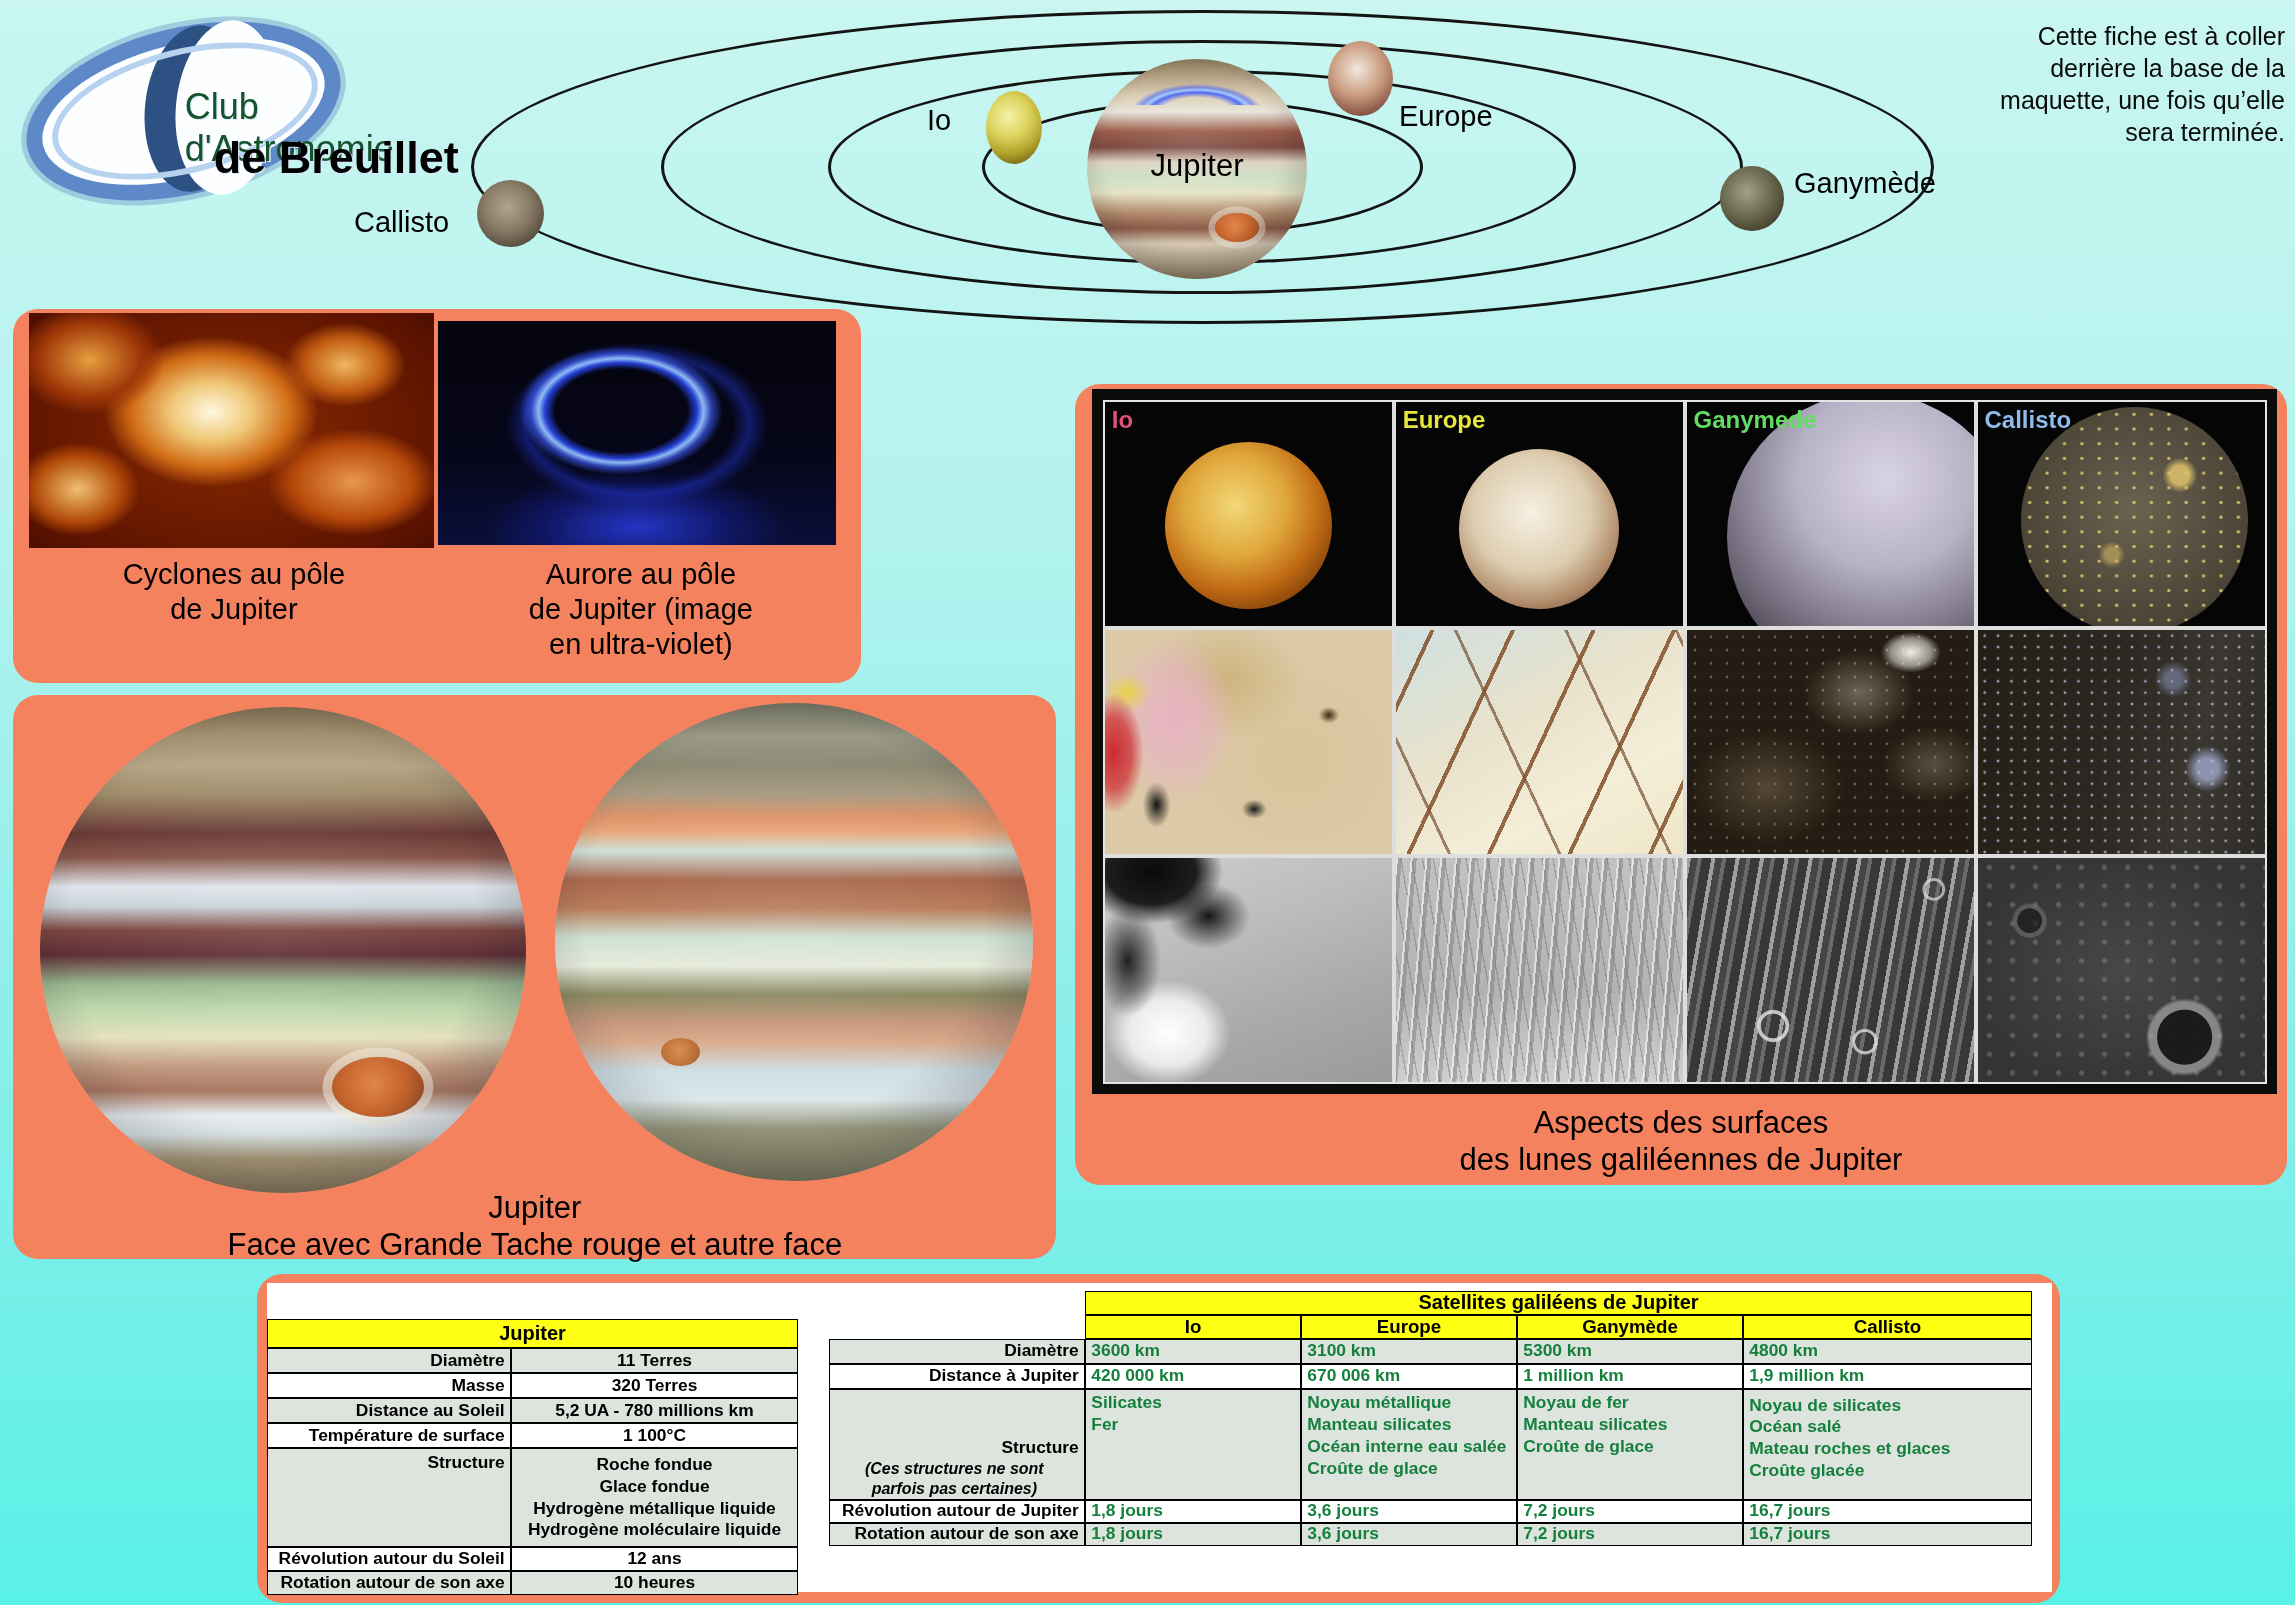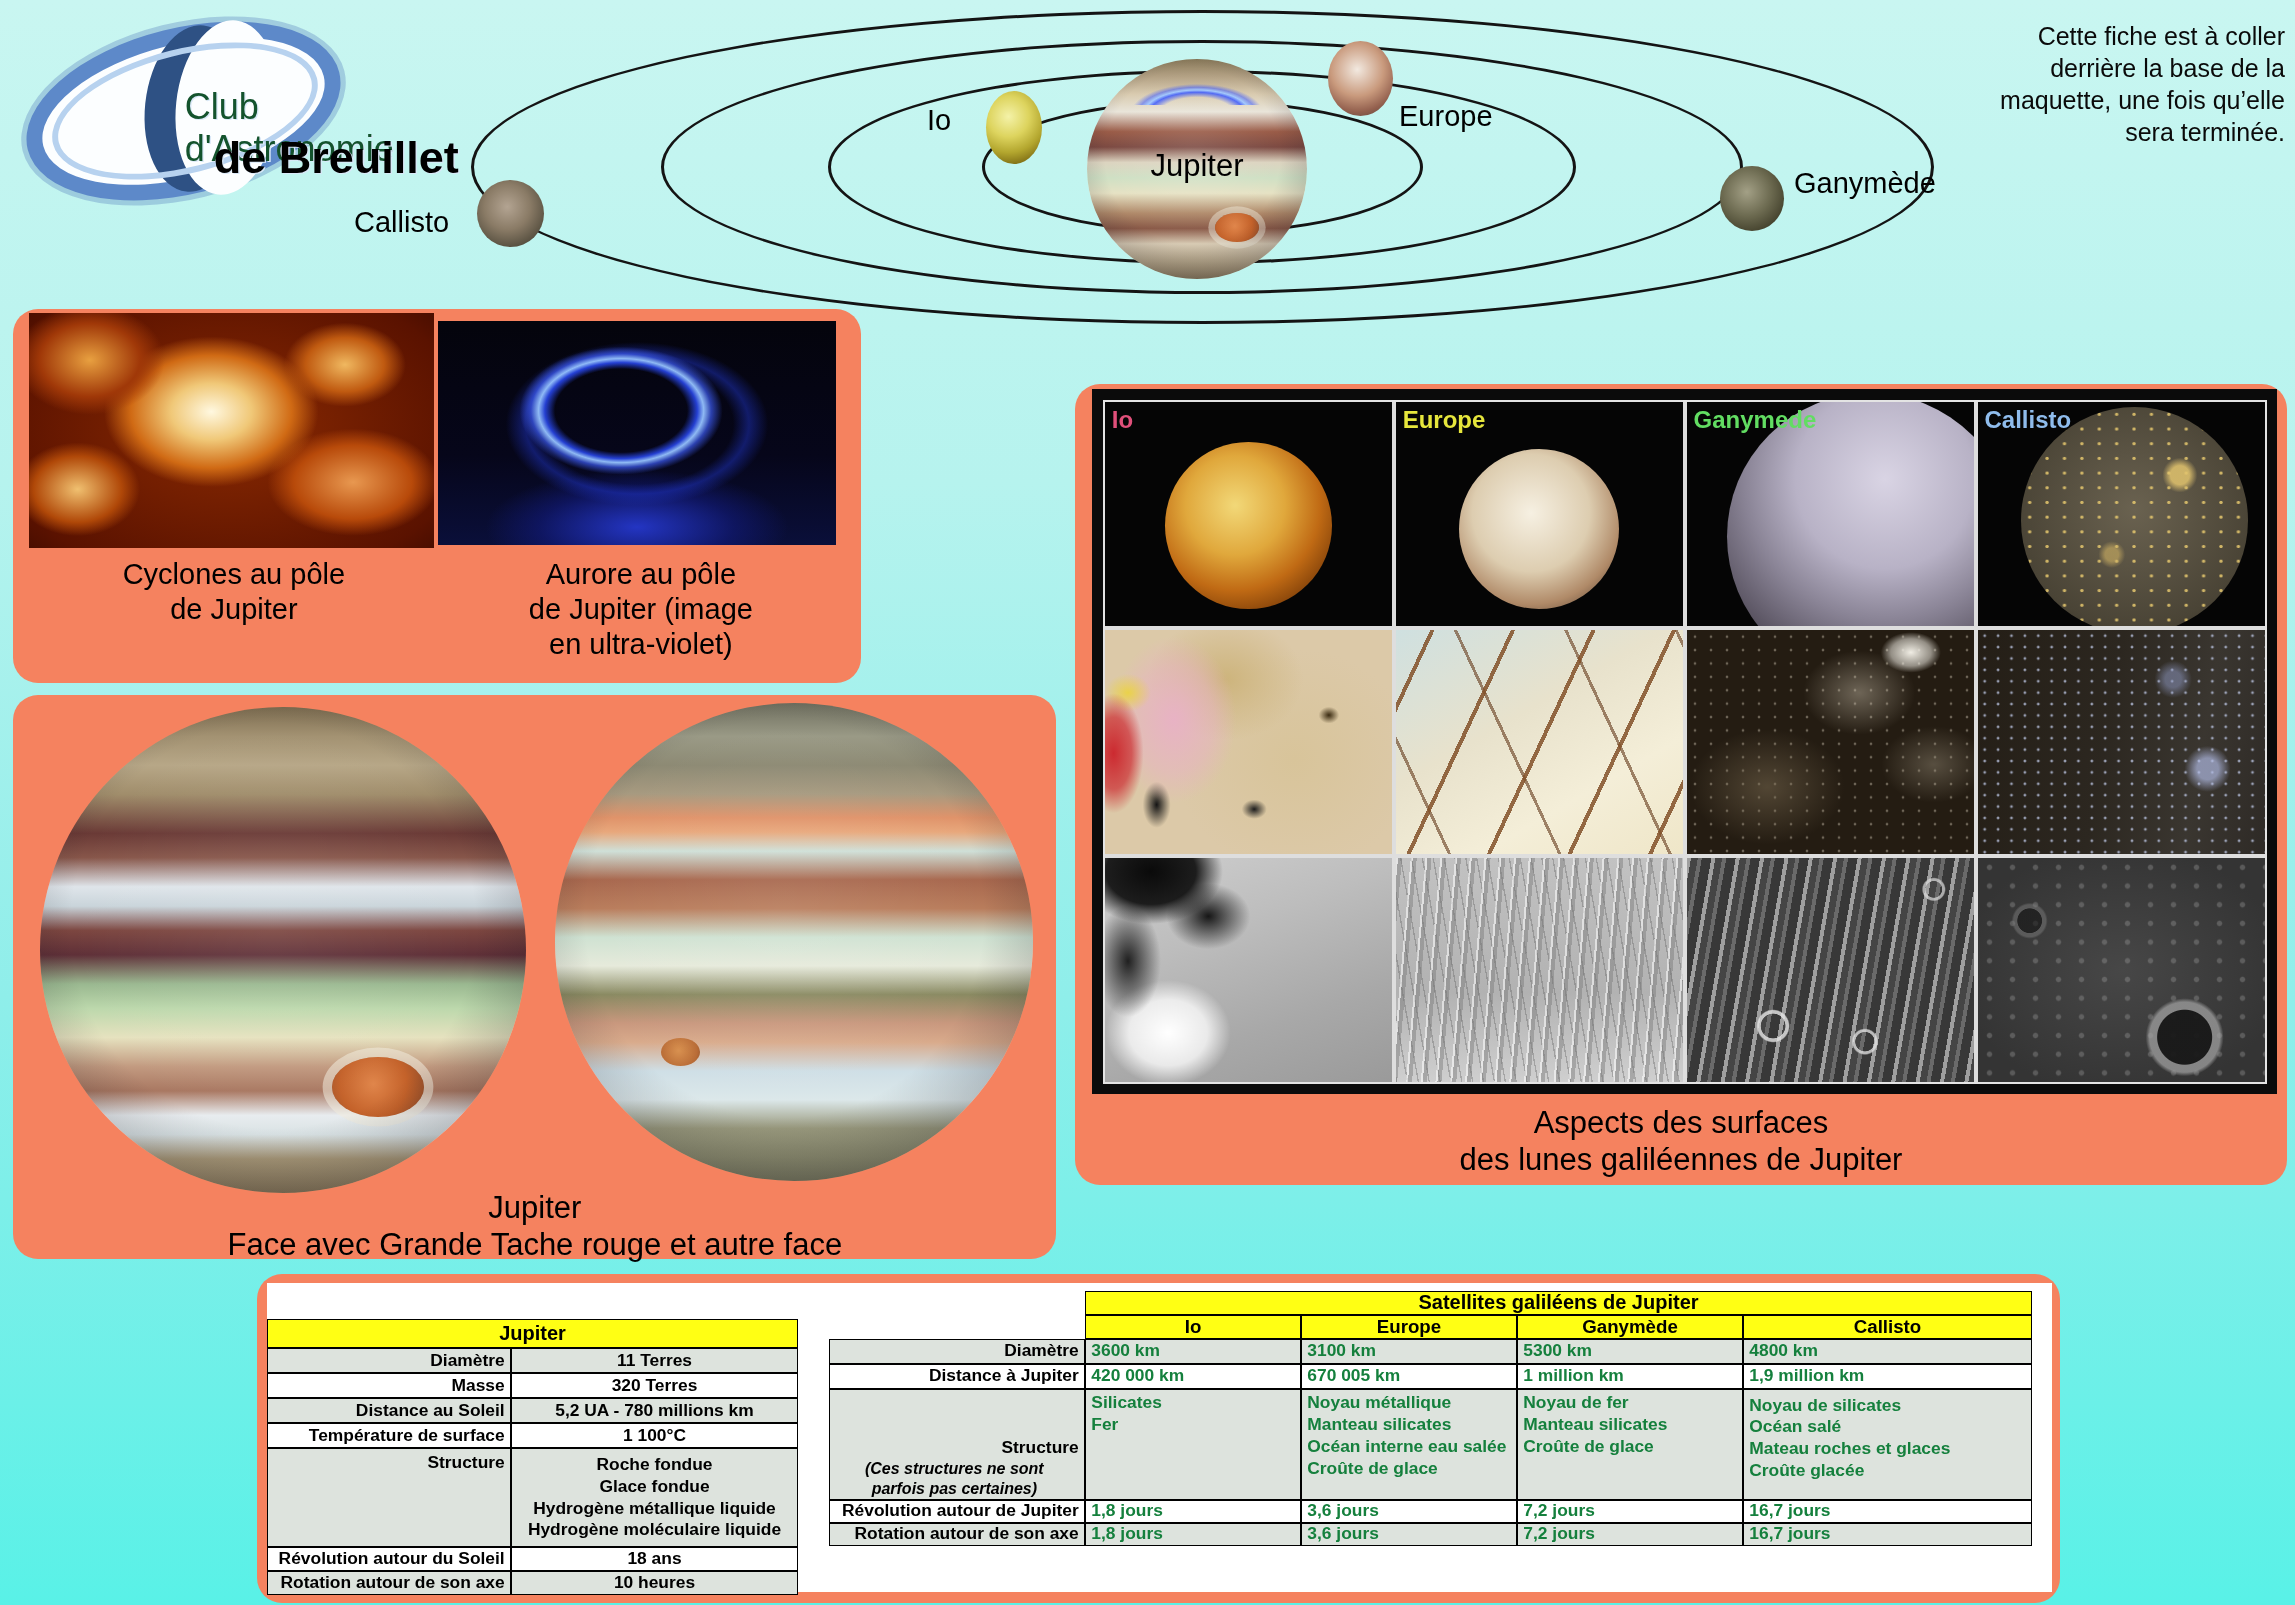--- a/index.html
+++ b/index.html
@@ -297,21 +297,21 @@
       <div class="cell lab bg-gray">Distance au Soleil</div>
       <div class="cell val-c bg-gray">5,2 UA - 780 millions km</div>
       <div class="cell lab bg-white">Température de surface</div>
       <div class="cell val-c bg-white">1 100°C</div>
       <div class="cell lab bg-gray" style="align-items:flex-start;padding-top:2.7px;">Structure</div>
       <div class="cell val-c bg-gray pre">Roche fondue
 Glace fondue
 Hydrogène métallique liquide
 Hydrogène moléculaire liquide</div>
       <div class="cell lab bg-white">Révolution autour du Soleil</div>
-      <div class="cell val-c bg-white">18 ans</div>
+      <div class="cell val-c bg-white">12 ans</div>
       <div class="cell lab bg-gray">Rotation autour de son axe</div>
       <div class="cell val-c bg-gray">10 heures</div>
     </div>
 
     <div class="tbl sat-tbl">
       <div class="cell blank"></div>
       <div class="cell hdr sat-title">Satellites galiléens de Jupiter</div>
       <div class="cell blank"></div>
       <div class="cell hdr" style="font-size:18.7px;">Io</div>
       <div class="cell hdr" style="font-size:18.7px;">Europe</div>
@@ -319,21 +319,21 @@
       <div class="cell hdr" style="font-size:18.7px;">Callisto</div>
 
       <div class="cell lab bg-gray">Diamètre</div>
       <div class="cell val-l bg-gray">3600 km</div>
       <div class="cell val-l bg-gray">3100 km</div>
       <div class="cell val-l bg-gray">5300 km</div>
       <div class="cell val-l bg-gray">4800 km</div>
 
       <div class="cell lab bg-white">Distance à Jupiter</div>
       <div class="cell val-l bg-white">420 000 km</div>
-      <div class="cell val-l bg-white">670 005 km</div>
+      <div class="cell val-l bg-white">670 006 km</div>
       <div class="cell val-l bg-white">1 million km</div>
       <div class="cell val-l bg-white">1,9 million km</div>
 
       <div class="cell lab bg-gray struct-lab">
         <span>Structure</span>
         <span class="struct-note pre">(Ces structures ne sont
 parfois pas certaines)</span>
       </div>
       <div class="cell val-l bg-gray pre" style="align-items:flex-start;padding-top:2.7px;">Silicates
 Fer</div>

